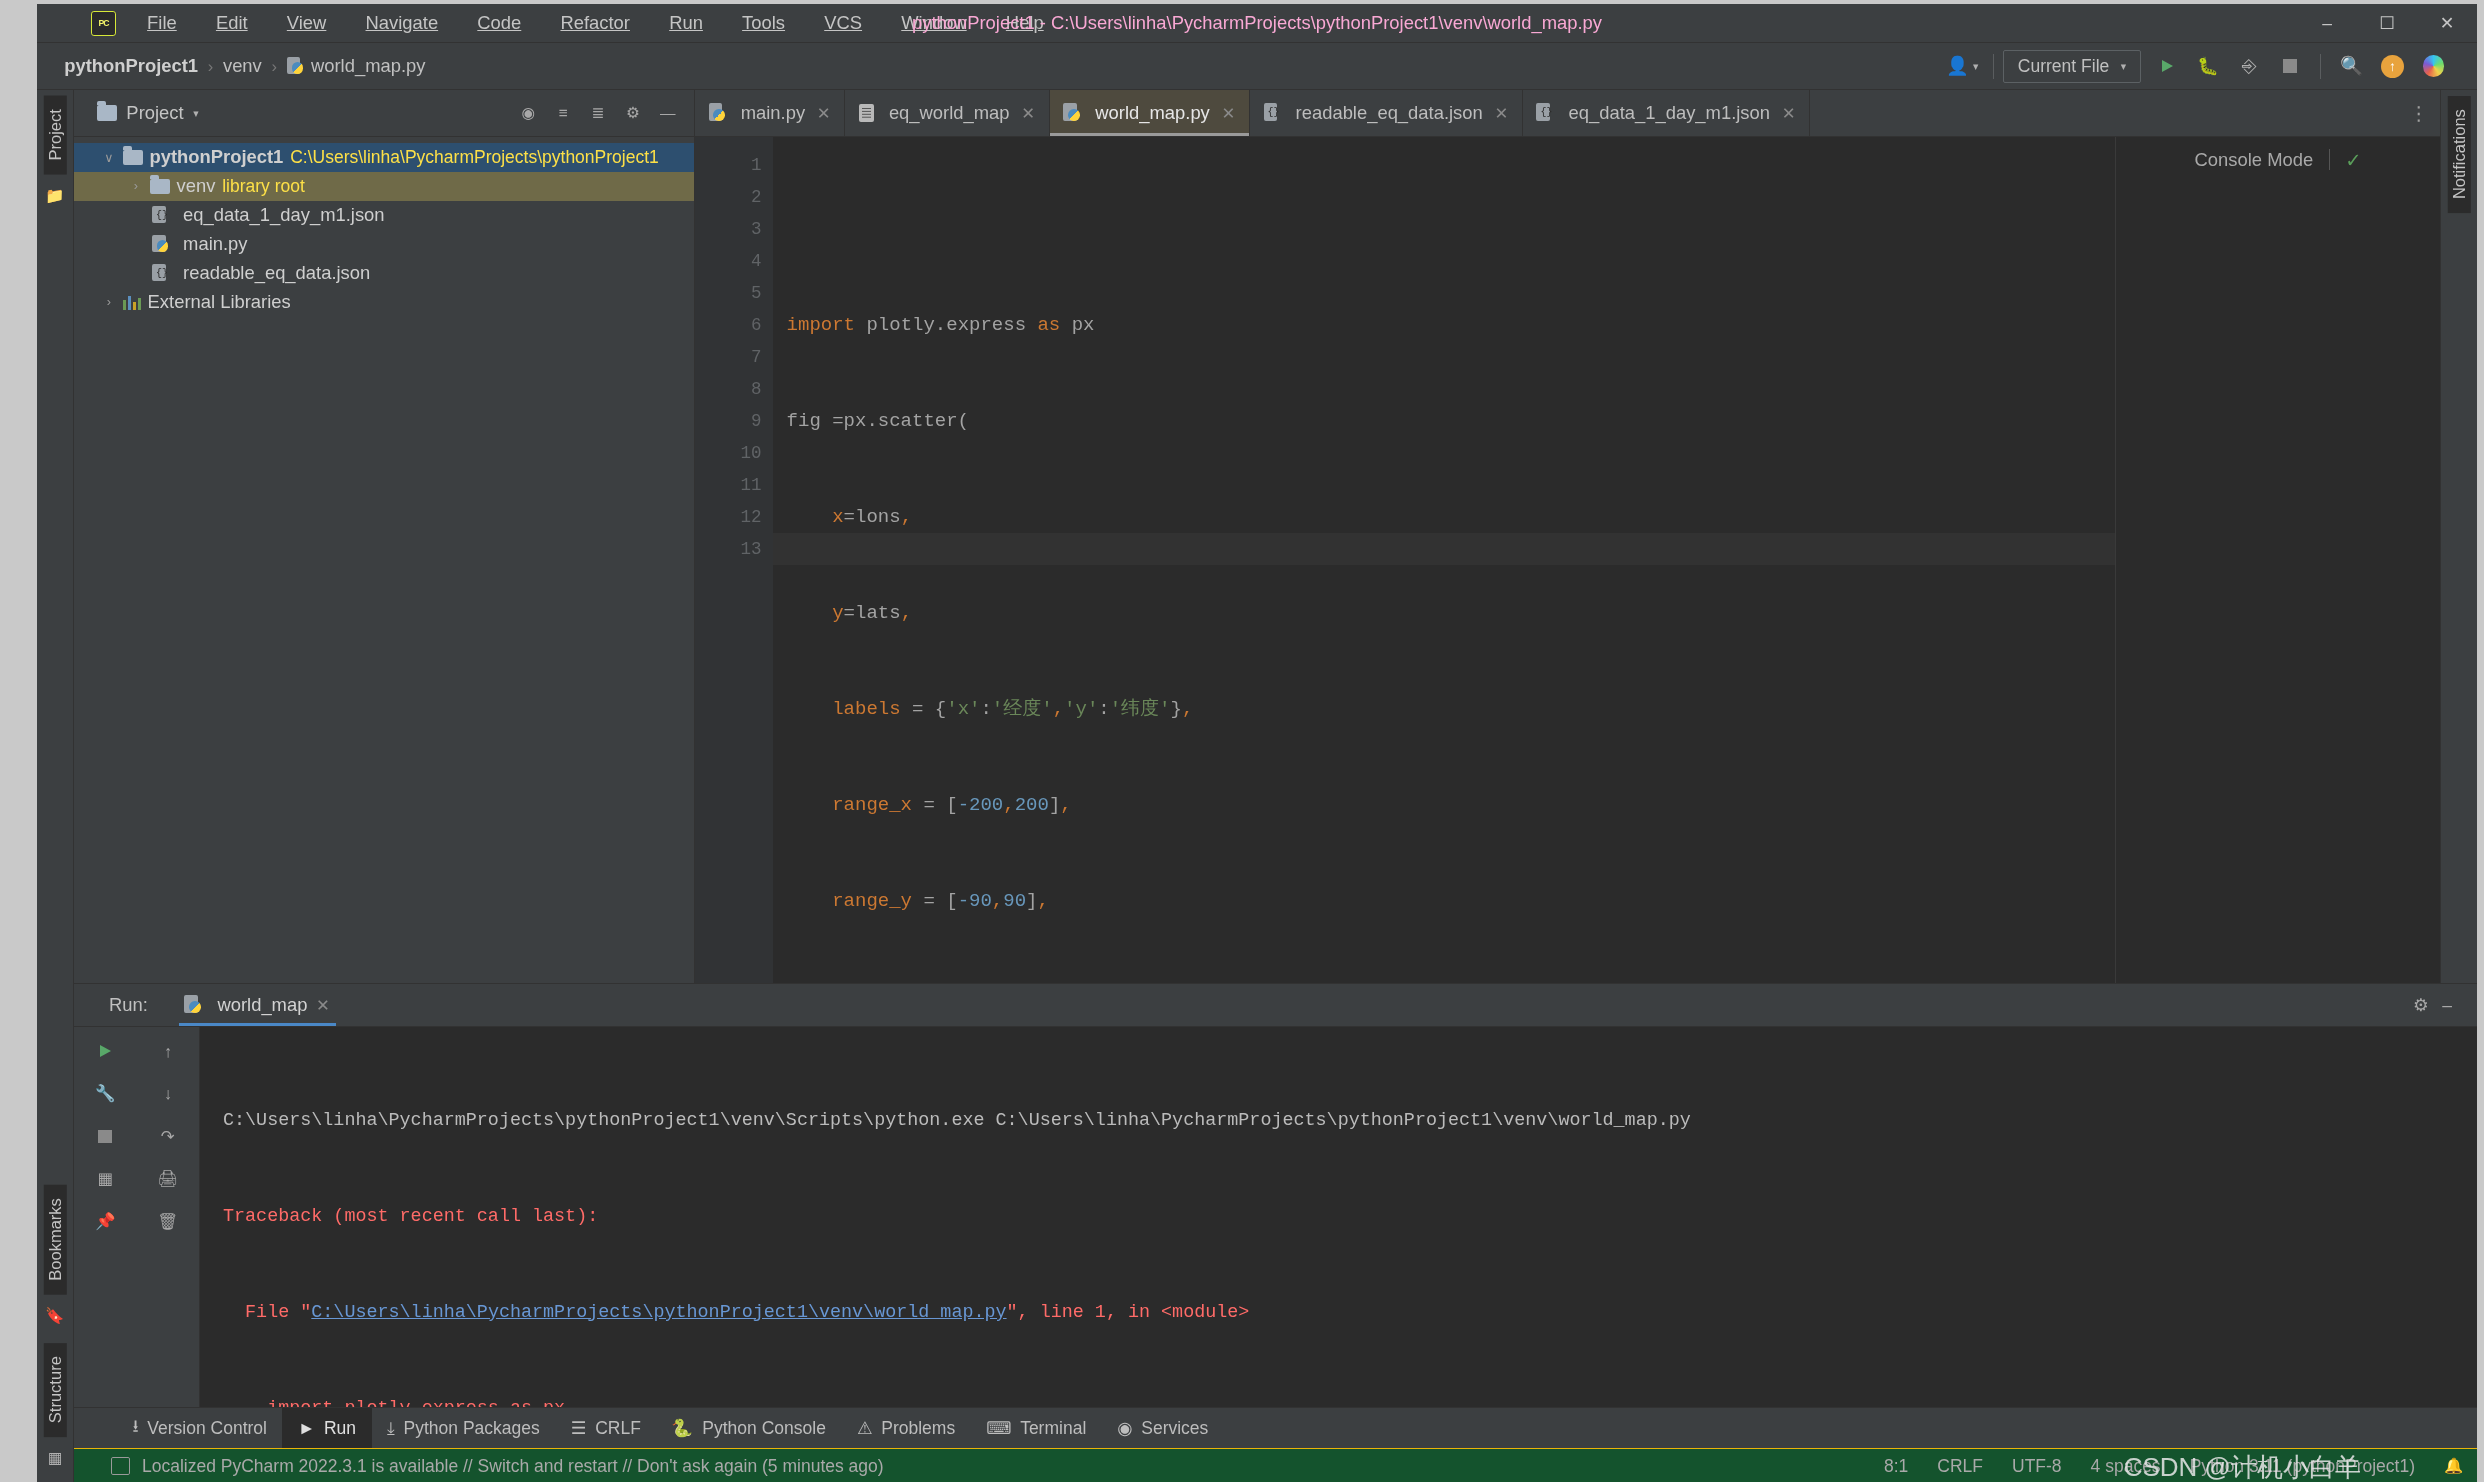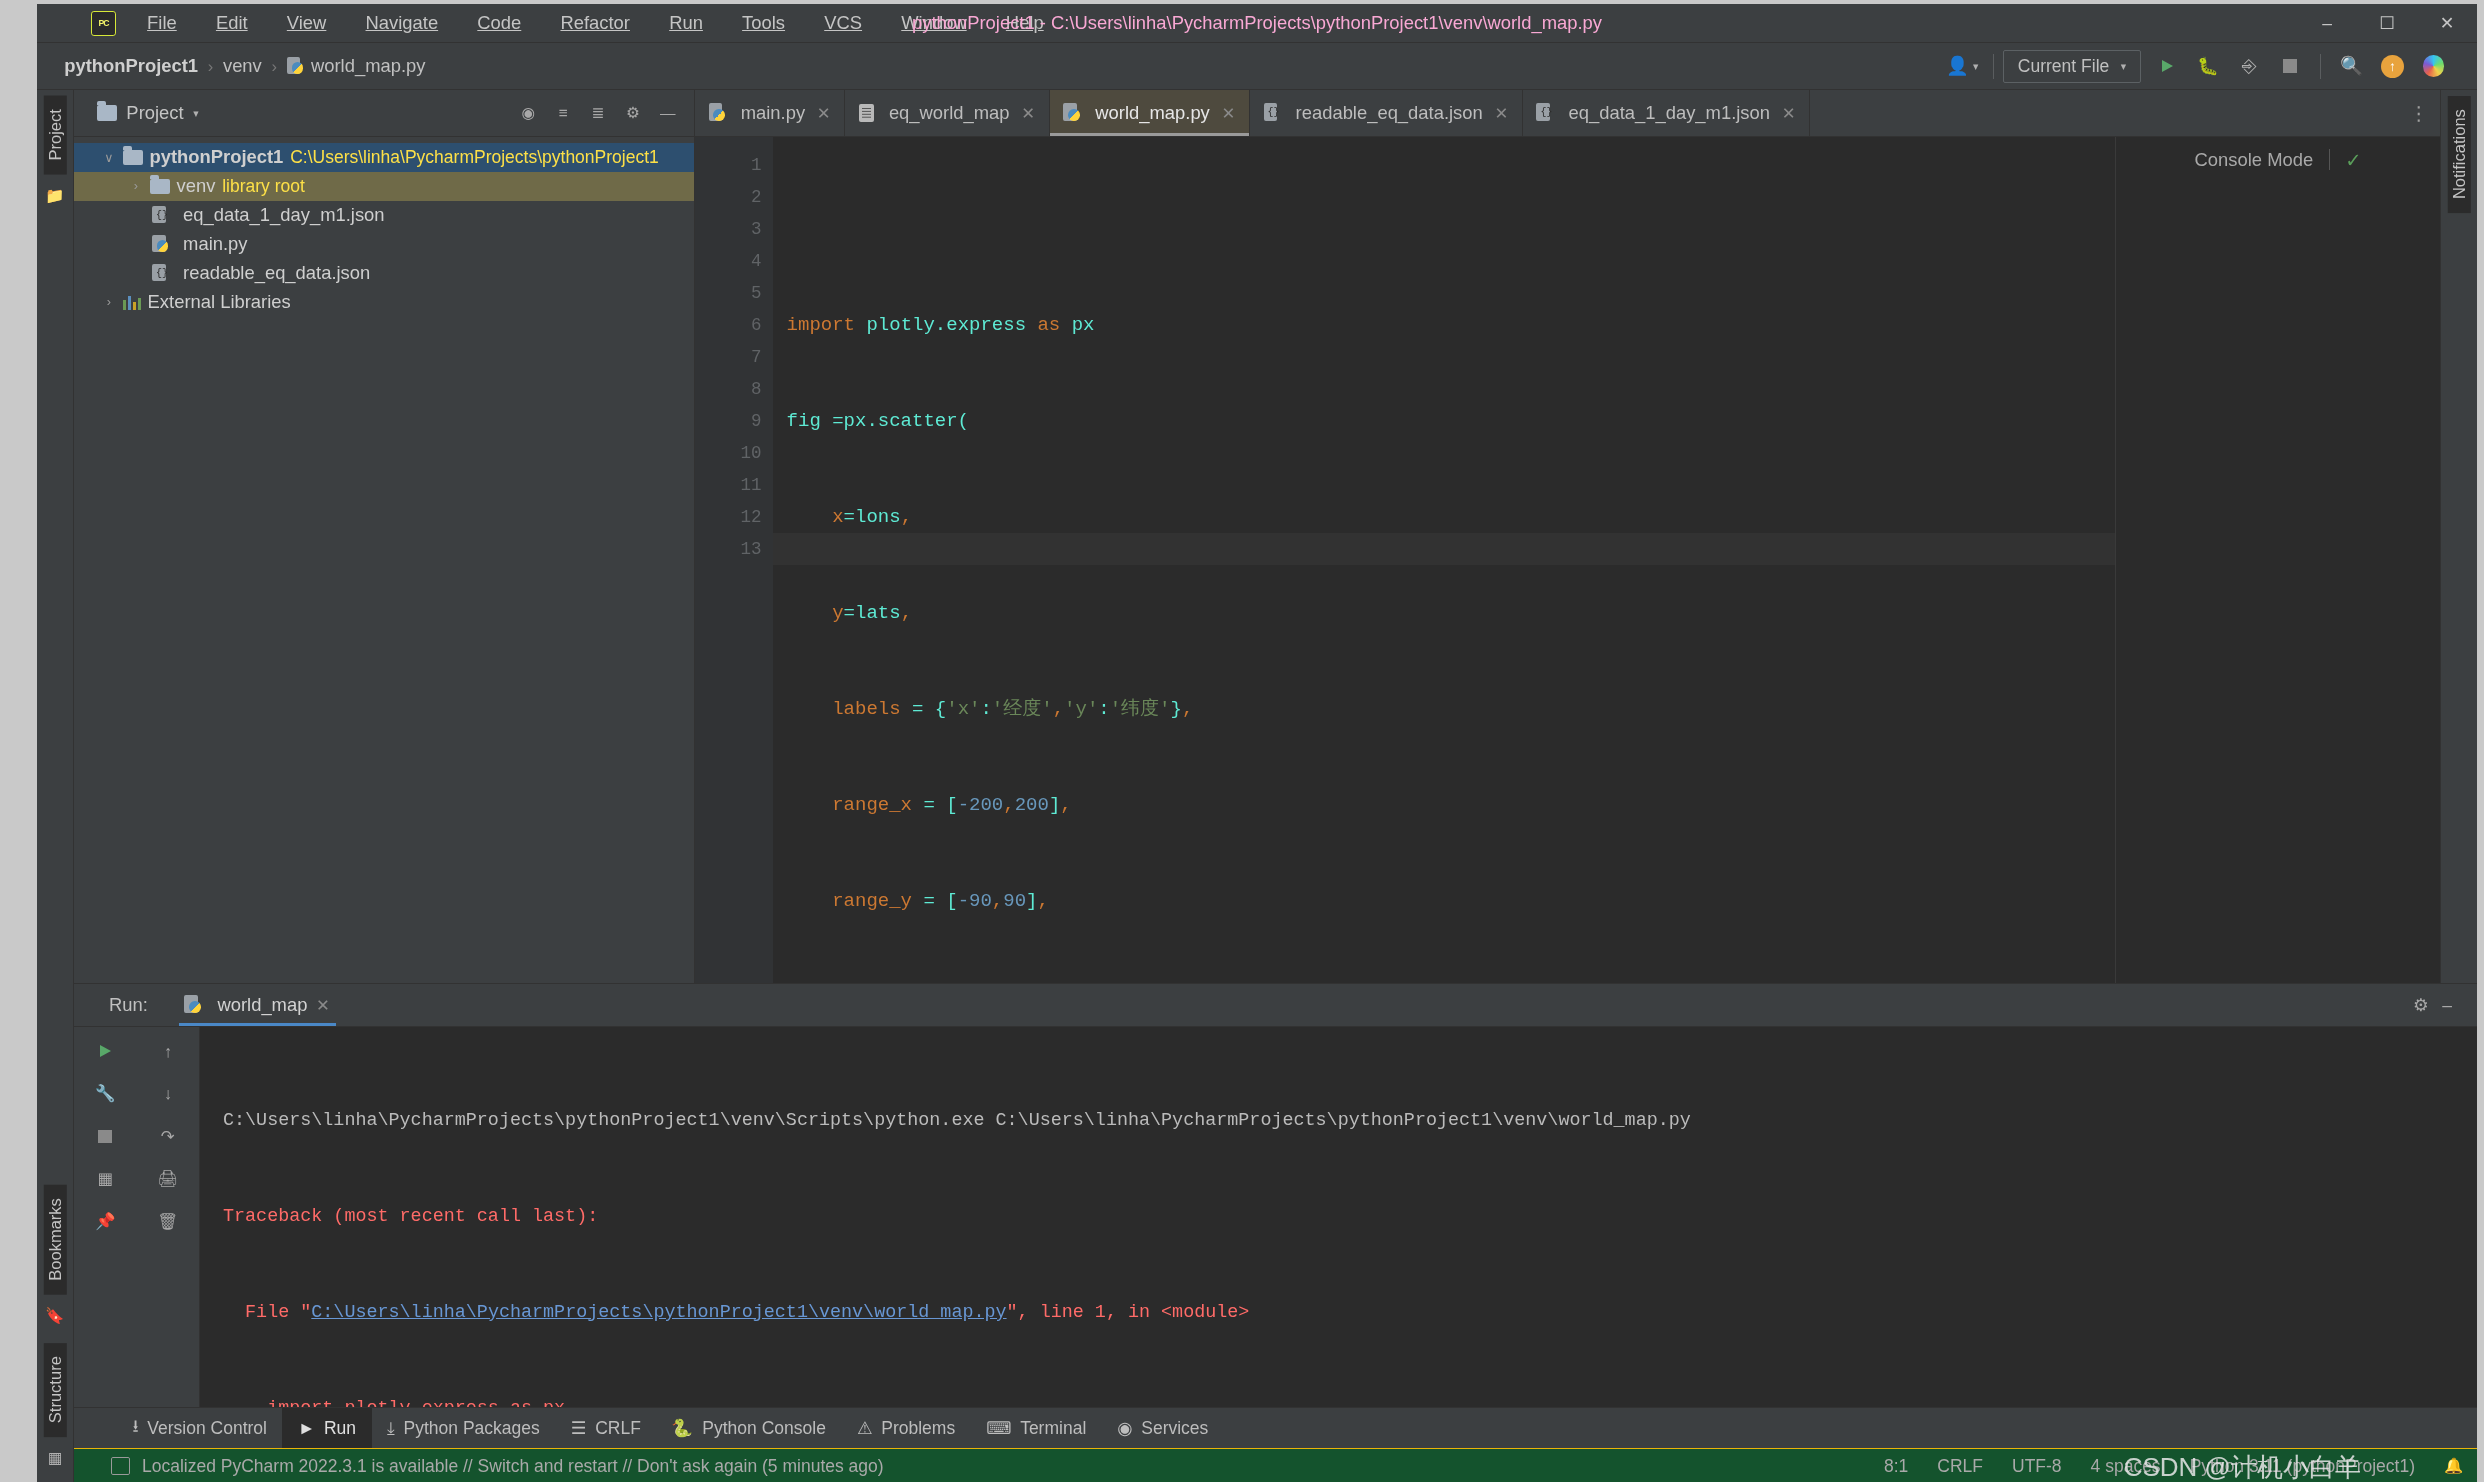--- a/index.html
+++ b/index.html
@@ -168,21 +168,21 @@
   }
   .code{
     flex:1;padding:11.6px 0 0 13.6px;font-family:"Liberation Mono",monospace;font-size:19px;
     line-height:32px;color:#a9b7c6;white-space:pre;overflow:hidden;position:relative;
   }
   .code .ln{display:block;height:32px;}
   .kw{color:#cc7832;}
   .param{color:#cc7832;}
   .num{color:#6897bb;}
   .str{color:#6a8759;}
-  .plain{color:#5eead4;}
+  .plain{color:#a3a3a3;}
   .caret-line{position:absolute;left:0;right:0;height:32px;background:#323232;z-index:0;}
   .code-inner{position:relative;z-index:1;}
   .vline{
     position:absolute;top:0;bottom:0;left:1441px;width:1px;background:#3c3f3e;
   }
   .reader{
     position:absolute;right:0;top:0;bottom:0;width:325px;border-left:1px solid #3a3a3a;
     display:flex;align-items:flex-start;justify-content:center;padding-top:11.6px;gap:15.5px;
     font-size:18.4px;color:#a9a9a9;background:#2b2b2b;
   }

